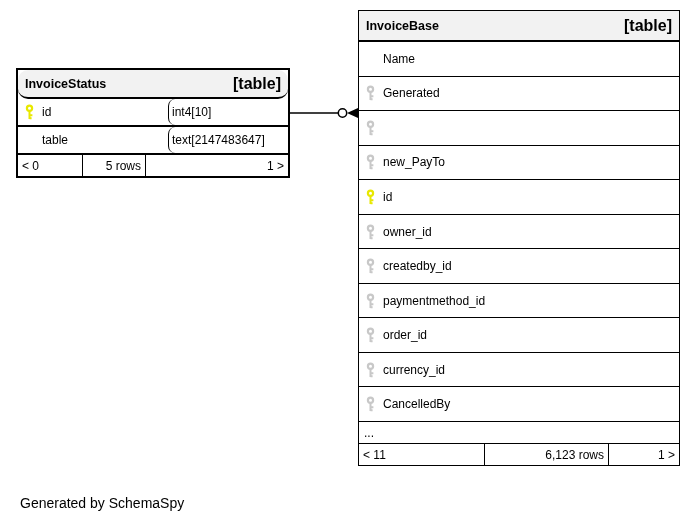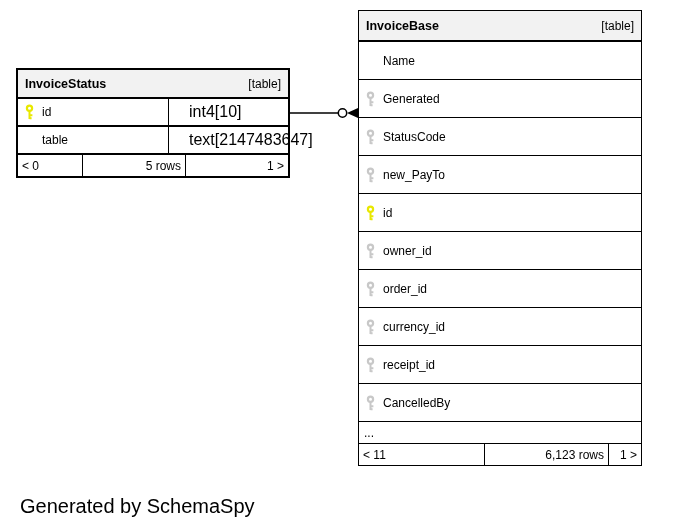--- a/index.html
+++ b/index.html
@@ -2,60 +2,60 @@
 <html><head>
 <meta charset="utf-8">
 <style>
   html,body { margin:0; padding:0; }
   body {
     width:697px; height:524px; position:relative; background:#ffffff;
     font-family:"Liberation Sans", sans-serif; color:#000; overflow:hidden;
   }
   .entity { position:absolute; background:#fff; display:flex; flex-direction:column; box-sizing:border-box; }
   #tbl-invoicestatus { left:16px; top:68px; width:274px; height:110px; border:2px solid #000; }
-  #tbl-invoicebase   { left:358px; top:10px; width:284px; height:456px; border:1px solid #000; }
+  #tbl-invoicebase   { left:358px; top:10px; width:322px; height:456px; border:1px solid #000; }
 
   .e-header {
     background:#f2f2f2; display:flex; justify-content:space-between; align-items:center;
     padding:0 7px; border-bottom:2px solid #000; flex:0 0 auto;
   }
-  #tbl-invoicestatus .e-header { height:27px; }
+  #tbl-invoicestatus .e-header { height:27px;border-radius:10px; }
   #tbl-invoicebase   .e-header { height:29px; }
   .e-name  { font-weight:bold; font-size:12.5px; }
-  .e-badge { font-size:12px; }
+  .e-badge { font-size:16px;font-weight:bold; }
 
   .rows { flex:1 1 auto; display:flex; flex-direction:column; min-height:0; }
   .col-row { flex:1 1 0; display:flex; align-items:center; border-bottom:1px solid #000; min-height:0; }
   #tbl-invoicestatus .col-row { border-bottom-width:2px; }
   .key-slot { width:11px; height:16px; margin:0 7px 0 6px; flex:0 0 auto; display:flex; align-items:center; }
   .key-slot svg { display:block; }
   .col-name { font-size:12px; white-space:nowrap; }
   #tbl-invoicestatus .col-name { width:126px; flex:0 0 auto; }
   #tbl-invoicebase   .col-name { flex:1 1 auto; }
   .col-type {
     flex:1 1 auto; align-self:stretch; display:flex; align-items:center;
-    border-left:1px solid #000; padding-left:20px; font-size:16px; white-space:nowrap;
+    border-left:1px solid #000; padding-left:3px; font-size:12px; white-space:nowrap;border-radius:7px;
   }
 
   .e-ellipsis { flex:0 0 auto; height:21px; border-bottom:1px solid #000;
     font-size:12px; padding-left:5px; display:flex; align-items:center; }
 
   .e-footer { flex:0 0 auto; height:21px; display:flex; font-size:12px; }
   .f-cell { display:flex; align-items:center; padding:0 4px; box-sizing:border-box; white-space:nowrap; }
   .f-left  { justify-content:flex-start; }
   .f-mid   { justify-content:flex-end; border-left:1px solid #000; border-right:1px solid #000; }
   .f-right { justify-content:flex-end; flex:1 1 auto; }
   #tbl-invoicestatus .f-left { width:64px; }
-  #tbl-invoicestatus .f-mid  { width:104px; }
+  #tbl-invoicestatus .f-mid  { width:64px; }
   #tbl-invoicebase   .f-left { width:125px; }
   #tbl-invoicebase   .f-mid  { width:125px; }
 
   #connector { position:absolute; left:290px; top:103px; width:68px; height:20px; }
 
-  #generator-note { position:absolute; left:20px; top:495px; font-size:20px; }
+  #generator-note { position:absolute; left:20px; top:495px; font-size:14px; }
 </style>
 </head>
 <body>
 
 <div class="entity" id="tbl-invoicestatus">
   <div class="e-header">
     <span class="e-name">InvoiceStatus</span>
     <span class="e-badge">[table]</span>
   </div>
   <div class="rows">
@@ -107,21 +107,20 @@
         </span>
         <span class="col-name">Generated</span>
       </div>
       <div class="col-row">
         <span class="key-slot">
           <svg width="11" height="16" viewBox="0 0 11 16">
             <circle cx="5.5" cy="4.2" r="2.6" fill="none" stroke="#c8c8c8" stroke-width="2.2"></circle>
             <path d="M5.5 6.8 V15 M5.5 11.2 H8.4 M5.5 14.2 H7.6" stroke="#c8c8c8" stroke-width="2" fill="none"></path>
           </svg>
         </span>
-        <span class="col-name">StatusCode</span>
       </div>
       <div class="col-row">
         <span class="key-slot">
           <svg width="11" height="16" viewBox="0 0 11 16">
             <circle cx="5.5" cy="4.2" r="2.6" fill="none" stroke="#c8c8c8" stroke-width="2.2"></circle>
             <path d="M5.5 6.8 V15 M5.5 11.2 H8.4 M5.5 14.2 H7.6" stroke="#c8c8c8" stroke-width="2" fill="none"></path>
           </svg>
         </span>
         <span class="col-name">new_PayTo</span>
       </div>
@@ -143,39 +142,48 @@
         </span>
         <span class="col-name">owner_id</span>
       </div>
       <div class="col-row">
         <span class="key-slot">
           <svg width="11" height="16" viewBox="0 0 11 16">
             <circle cx="5.5" cy="4.2" r="2.6" fill="none" stroke="#c8c8c8" stroke-width="2.2"></circle>
             <path d="M5.5 6.8 V15 M5.5 11.2 H8.4 M5.5 14.2 H7.6" stroke="#c8c8c8" stroke-width="2" fill="none"></path>
           </svg>
         </span>
+        <span class="col-name">createdby_id</span>
+      </div>
+      <div class="col-row">
+        <span class="key-slot">
+          <svg width="11" height="16" viewBox="0 0 11 16">
+            <circle cx="5.5" cy="4.2" r="2.6" fill="none" stroke="#c8c8c8" stroke-width="2.2"></circle>
+            <path d="M5.5 6.8 V15 M5.5 11.2 H8.4 M5.5 14.2 H7.6" stroke="#c8c8c8" stroke-width="2" fill="none"></path>
+          </svg>
+        </span>
+        <span class="col-name">paymentmethod_id</span>
+      </div>
+      <div class="col-row">
+        <span class="key-slot">
+          <svg width="11" height="16" viewBox="0 0 11 16">
+            <circle cx="5.5" cy="4.2" r="2.6" fill="none" stroke="#c8c8c8" stroke-width="2.2"></circle>
+            <path d="M5.5 6.8 V15 M5.5 11.2 H8.4 M5.5 14.2 H7.6" stroke="#c8c8c8" stroke-width="2" fill="none"></path>
+          </svg>
+        </span>
         <span class="col-name">order_id</span>
       </div>
       <div class="col-row">
         <span class="key-slot">
           <svg width="11" height="16" viewBox="0 0 11 16">
             <circle cx="5.5" cy="4.2" r="2.6" fill="none" stroke="#c8c8c8" stroke-width="2.2"></circle>
             <path d="M5.5 6.8 V15 M5.5 11.2 H8.4 M5.5 14.2 H7.6" stroke="#c8c8c8" stroke-width="2" fill="none"></path>
           </svg>
         </span>
         <span class="col-name">currency_id</span>
-      </div>
-      <div class="col-row">
-        <span class="key-slot">
-          <svg width="11" height="16" viewBox="0 0 11 16">
-            <circle cx="5.5" cy="4.2" r="2.6" fill="none" stroke="#c8c8c8" stroke-width="2.2"></circle>
-            <path d="M5.5 6.8 V15 M5.5 11.2 H8.4 M5.5 14.2 H7.6" stroke="#c8c8c8" stroke-width="2" fill="none"></path>
-          </svg>
-        </span>
-        <span class="col-name">receipt_id</span>
       </div>
       <div class="col-row">
         <span class="key-slot">
           <svg width="11" height="16" viewBox="0 0 11 16">
             <circle cx="5.5" cy="4.2" r="2.6" fill="none" stroke="#c8c8c8" stroke-width="2.2"></circle>
             <path d="M5.5 6.8 V15 M5.5 11.2 H8.4 M5.5 14.2 H7.6" stroke="#c8c8c8" stroke-width="2" fill="none"></path>
           </svg>
         </span>
         <span class="col-name">CancelledBy</span>
       </div>

